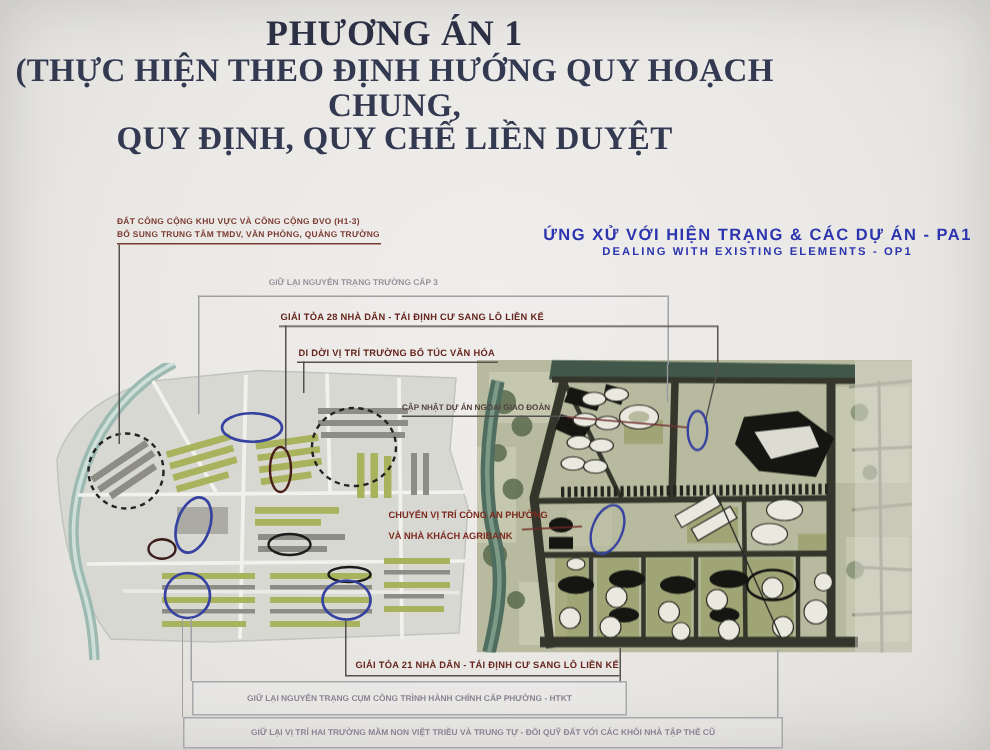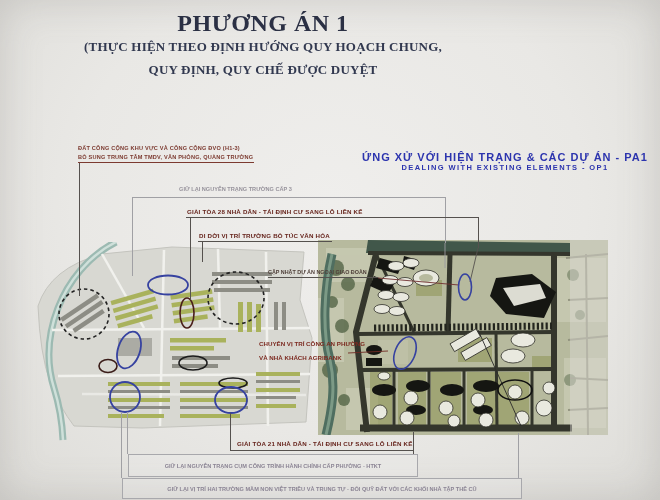--- a/index.html
+++ b/index.html
@@ -5,21 +5,21 @@
   html,body{margin:0;padding:0;background:#d8d7d4;}
   #slide{
     position:relative;width:660px;height:500px;overflow:hidden;
     background:radial-gradient(ellipse at 50% 40%, #efeeec 0%, #e9e8e5 55%, #dddcd8 100%);
     font-family:"Liberation Sans","DejaVu Sans",sans-serif;
     box-shadow:inset 0 0 40px rgba(120,115,110,.25);
   }
   
   #title-block{position:absolute;left:8px;top:10px;width:510px;text-align:center;color:#2b3044;}
   #title-main{font-family:"Liberation Serif","DejaVu Serif",serif;font-weight:bold;font-size:24px;letter-spacing:.5px;line-height:26px;}
-  .title-sub{font-family:"Liberation Serif","DejaVu Serif",serif;font-weight:bold;font-size:13px;line-height:22.5px;letter-spacing:.2px;color:#323950;}
+  .title-sub{font-family:"Liberation Serif","DejaVu Serif",serif;font-weight:bold;font-size:22px;line-height:22.5px;letter-spacing:.2px;color:#323950;}
   
   #heading{position:absolute;left:348px;top:151px;width:314px;text-align:center;color:#2c34ae;}
   #heading-vi{font-size:11px;font-weight:bold;letter-spacing:1px;line-height:12px;}
   #heading-en{font-size:7.5px;font-weight:bold;letter-spacing:1.4px;line-height:10px;}
   
   .lab{position:absolute;font-weight:bold;white-space:nowrap;}
   #lbl-land{left:78px;top:144px;font-size:5.6px;line-height:8.5px;color:#7c3a30;letter-spacing:.2px;}
   #lbl-keep-school{left:158px;top:186px;width:155px;text-align:center;font-size:5.6px;color:#97939c;}
   #lbl-28{left:187px;top:208px;font-size:6.2px;color:#66241c;letter-spacing:.2px;}
   #lbl-move-school{left:199px;top:232px;font-size:6.2px;color:#66241c;letter-spacing:.2px;}
@@ -42,21 +42,21 @@
   #map-right{position:absolute;left:318px;top:240px;width:290px;height:195px;}
 </style>
 </head>
 <body>
 
 <div id="slide">
 
   <div id="title-block">
     <div id="title-main">PHƯƠNG ÁN 1</div>
     <div class="title-sub">(THỰC HIỆN THEO ĐỊNH HƯỚNG QUY HOẠCH CHUNG,</div>
-    <div class="title-sub">QUY ĐỊNH, QUY CHẾ ĐƯỢC DUYỆT</div>
+    <div class="title-sub">QUY ĐỊNH, QUY CHẾ LIỀN DUYỆT</div>
   </div>
 
   <div id="heading">
     <div id="heading-vi">ỨNG XỬ VỚI HIỆN TRẠNG &amp; CÁC DỰ ÁN - PA1</div>
     <div id="heading-en">DEALING WITH EXISTING ELEMENTS - OP1</div>
   </div>
 
   <svg id="map-left" viewBox="0 0 300 200">
 
     <path d="M16,64 Q28,26 80,12 L150,5 L282,10 L278,58 L290,96 L284,180 L120,186 L52,184 Q38,166 28,140 Q18,112 16,64 Z" fill="#d8d8d2" stroke="#c4c4be" stroke-width="1"></path>

